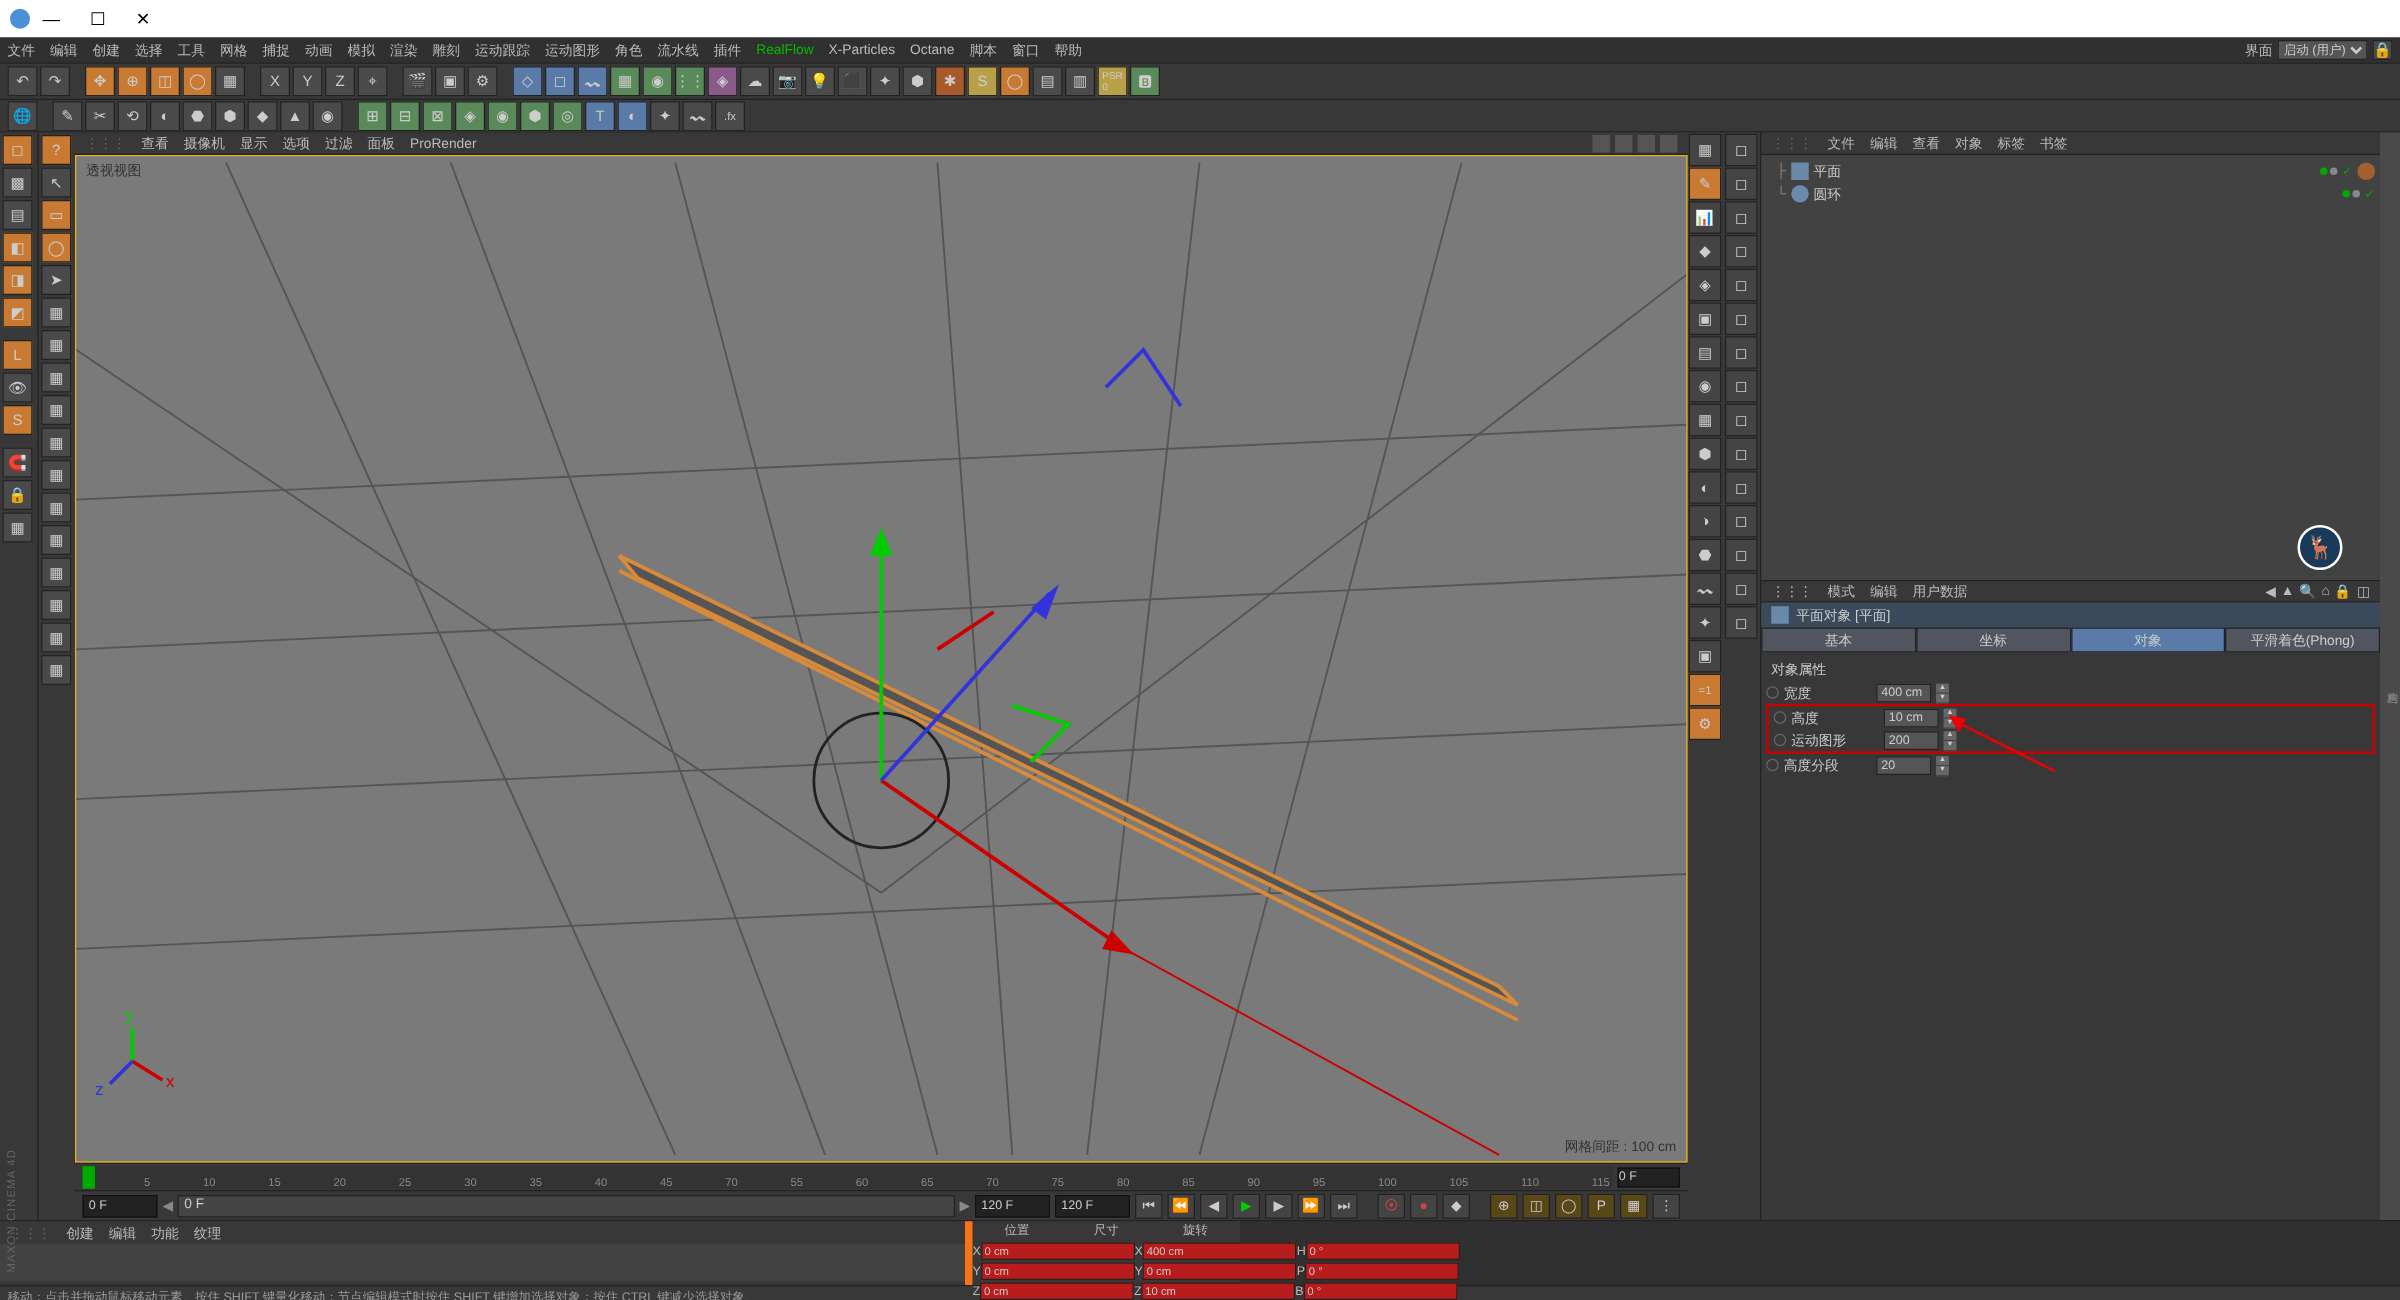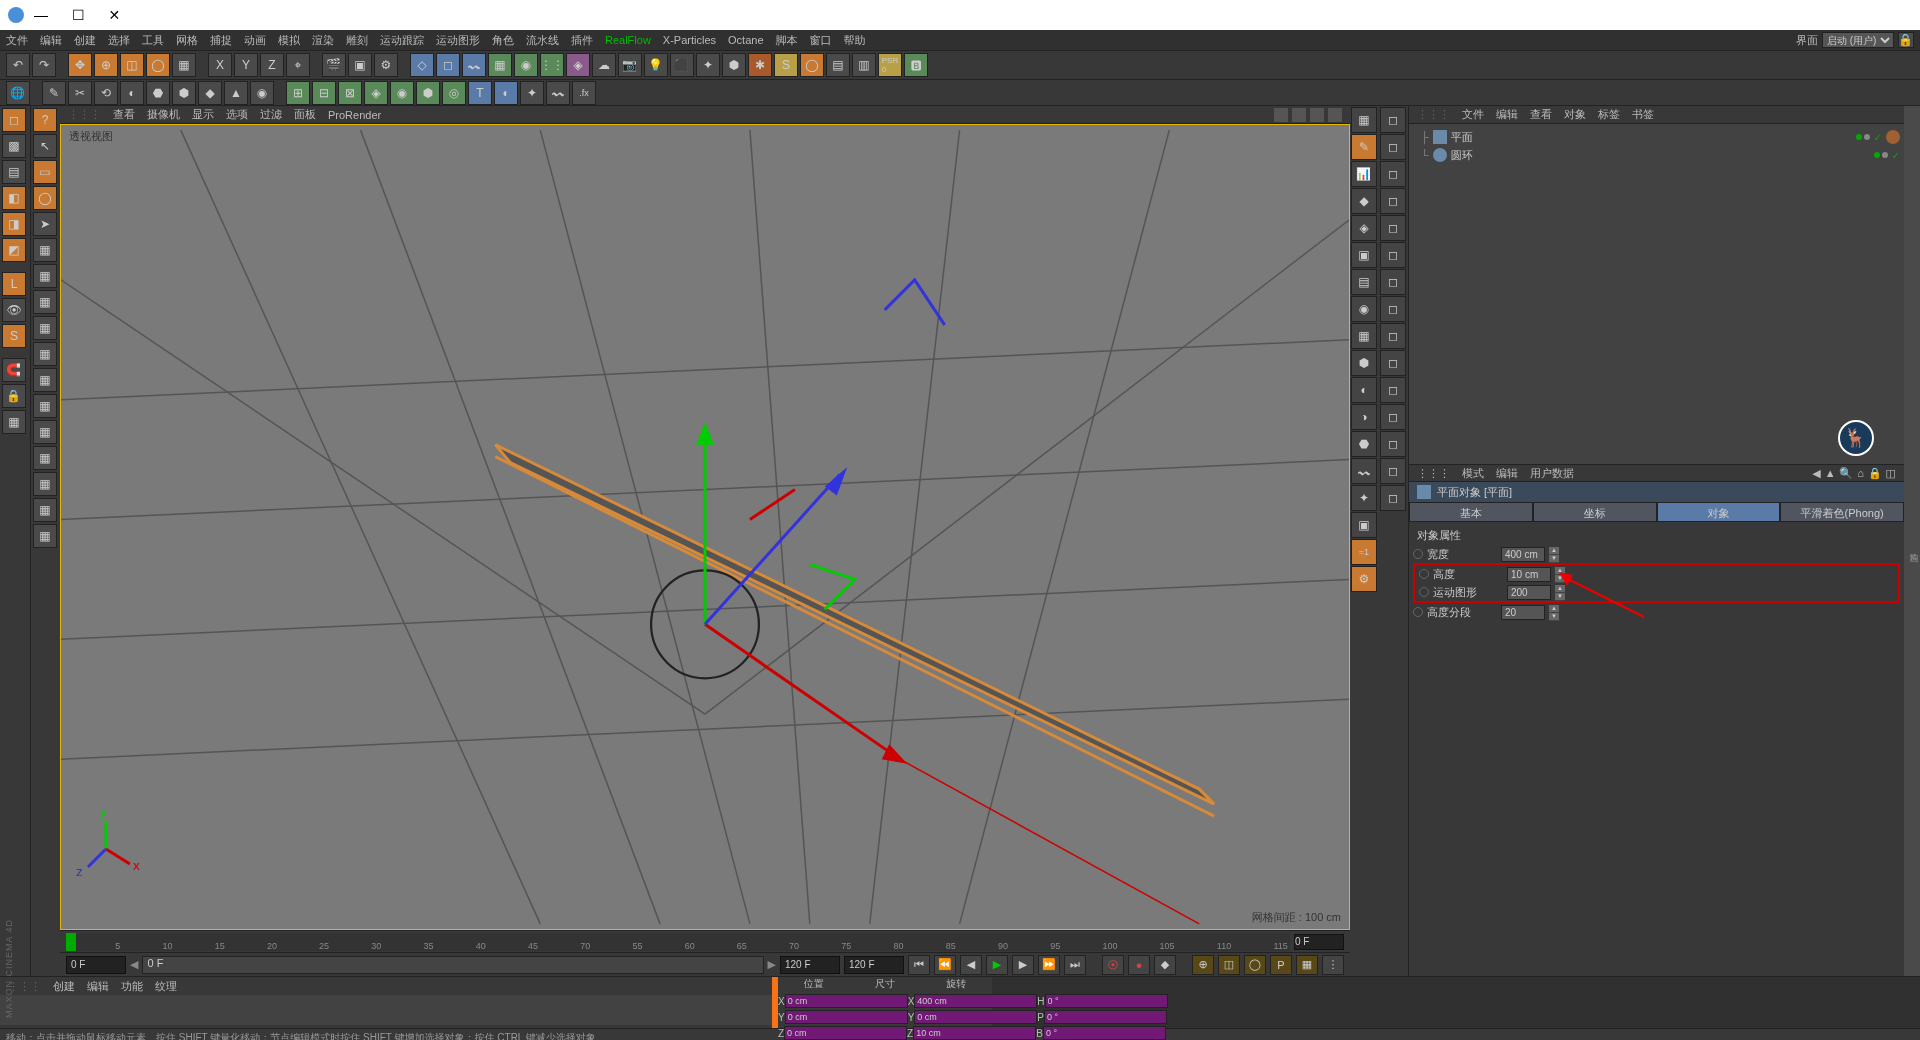--- a/index.html
+++ b/index.html
@@ -80,21 +80,21 @@
 .attr-row select{background:#555;color:#ccc;border:1px solid #222;height:15px;width:54px;font-size:10px}
 .bottom{display:flex;height:52px;border-top:1px solid #222}
 .mat-panel{width:772px;background:#383838}
 .mat-header{height:18px;display:flex;align-items:center;gap:12px;padding:0 8px;font-size:11px;color:#bbb}
 .mat-body{height:30px;background:#424242}
 .coord-panel{width:220px;background:#383838;border-left:6px solid #f97316}
 .coord-header{height:16px;display:flex;font-size:10px;color:#bbb}
 .coord-header span{flex:1;text-align:center}
 .coord-row{display:flex;height:16px;font-size:10px;align-items:center}
 .coord-row .cl{width:14px;text-align:center;color:#bbb}
-.coord-row input{flex:1;background:#701a75;color:#ccc;border:1px solid #222;height:14px;font-size:9px;padding:0 2px}
+.coord-row input{flex:1;background:#b91c1c;color:#ccc;border:1px solid #222;height:14px;font-size:9px;padding:0 2px}
 .coord-row .cs{width:10px;background:#666;height:14px}
 .statusbar{height:18px;background:#383838;display:flex;align-items:center;padding:0 6px;font-size:10px;color:#999;border-top:1px solid #222}
 .maxon{position:absolute;left:4px;bottom:22px;writing-mode:vertical-rl;transform:rotate(180deg);font-size:9px;color:#666;letter-spacing:1px}
 svg.grid{position:absolute;inset:0;width:100%;height:100%}
 </style>
 </head>
 <body>
 
 <div class="titlebar">
   <div class="icon"></div>

